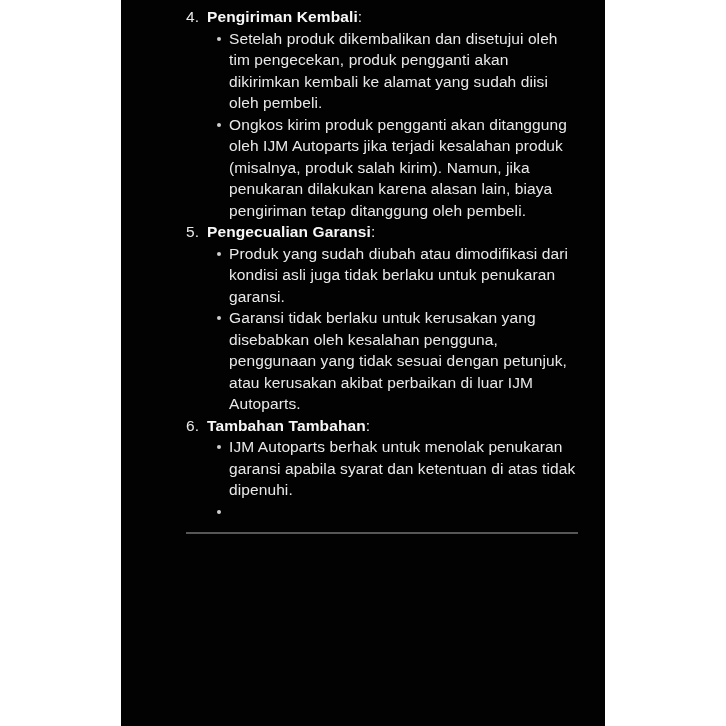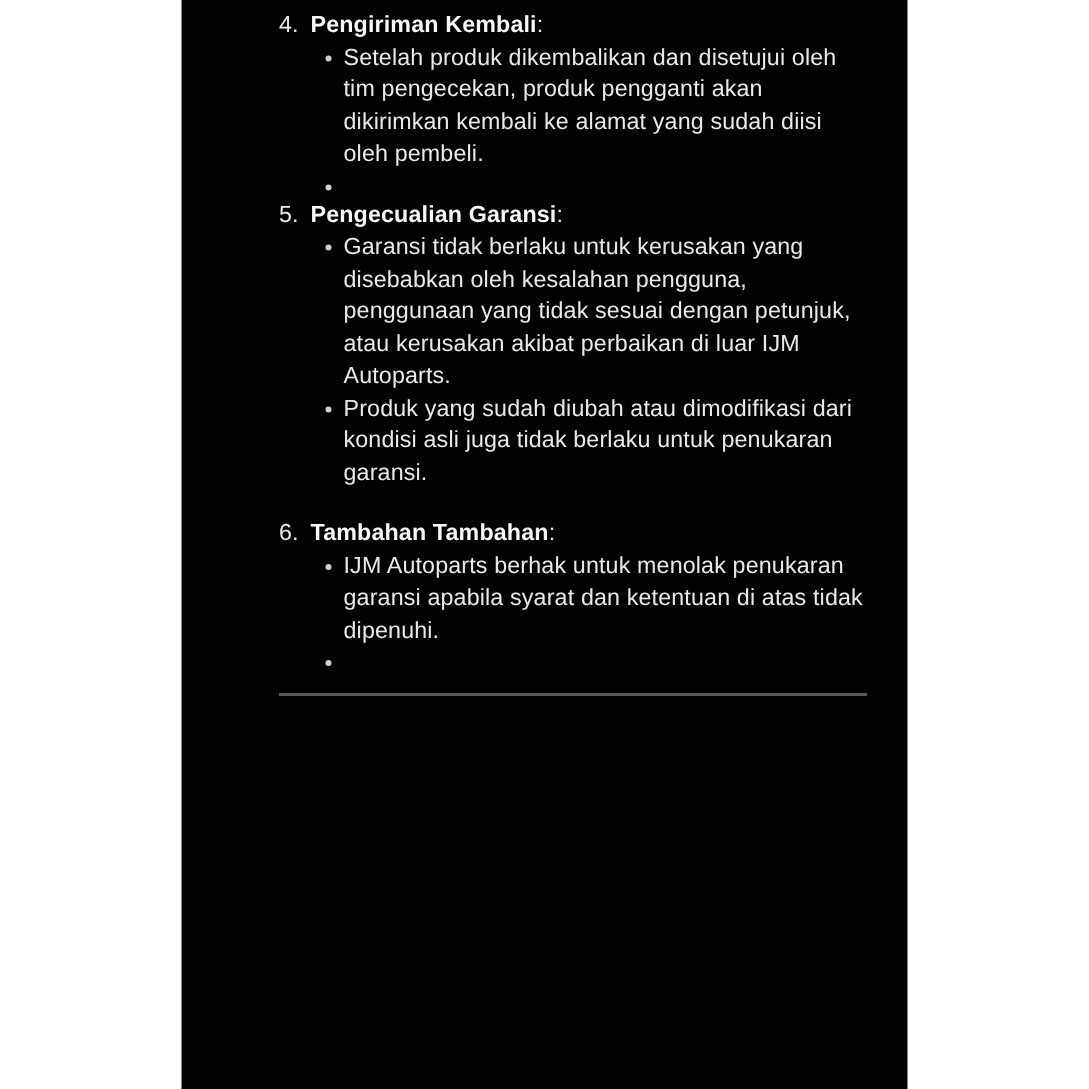--- a/index.html
+++ b/index.html
@@ -33,21 +33,20 @@
     width: 484px;
     box-sizing: border-box;
     padding: 6px 27px 0 65px;
     color: #e9e9e9;
     font-size: 15.5px;
     line-height: 21.5px;
     letter-spacing: 0.1px;
   }
   .heading {
     position: relative;
-    margin-top: 19px;
     white-space: nowrap;
   }
   .heading.first { margin-top: 0; }
   .heading .num {
     display: inline-block;
     width: 21px;
     font-weight: 400;
     color: #e9e9e9;
   }
   .heading strong {
@@ -87,32 +86,33 @@
 
       <div class="heading first">
         <span class="num">4.</span><strong>Pengiriman Kembali</strong><span class="suffix">:</span>
       </div>
       <div class="bullet">
         <span class="dot"></span>
         <span>Setelah produk dikembalikan dan disetujui oleh tim pengecekan, produk pengganti akan dikirimkan kembali ke alamat yang sudah diisi oleh pembeli.</span>
       </div>
       <div class="bullet">
         <span class="dot"></span>
+        <span>Ongkos kirim produk pengganti akan ditanggung oleh IJM Autoparts jika terjadi kesalahan produk (misalnya, produk salah kirim). Namun, jika penukaran dilakukan karena alasan lain, biaya pengiriman tetap ditanggung oleh pembeli.</span>
       </div>
 
       <div class="heading">
         <span class="num">5.</span><strong>Pengecualian Garansi</strong><span class="suffix">:</span>
       </div>
       <div class="bullet">
         <span class="dot"></span>
-        <span>Garansi tidak berlaku untuk kerusakan yang disebabkan oleh kesalahan pengguna, penggunaan yang tidak sesuai dengan petunjuk, atau kerusakan akibat perbaikan di luar IJM Autoparts.</span>
+        <span>Produk yang sudah diubah atau dimodifikasi dari kondisi asli juga tidak berlaku untuk penukaran garansi.</span>
       </div>
       <div class="bullet">
         <span class="dot"></span>
-        <span>Produk yang sudah diubah atau dimodifikasi dari kondisi asli juga tidak berlaku untuk penukaran garansi.</span>
+        <span>Garansi tidak berlaku untuk kerusakan yang disebabkan oleh kesalahan pengguna, penggunaan yang tidak sesuai dengan petunjuk, atau kerusakan akibat perbaikan di luar IJM Autoparts.</span>
       </div>
 
       <div class="heading">
         <span class="num">6.</span><strong>Tambahan Tambahan</strong><span class="suffix">:</span>
       </div>
       <div class="bullet">
         <span class="dot"></span>
         <span>IJM Autoparts berhak untuk menolak penukaran garansi apabila syarat dan ketentuan di atas tidak dipenuhi.</span>
       </div>
       <div class="bullet">

